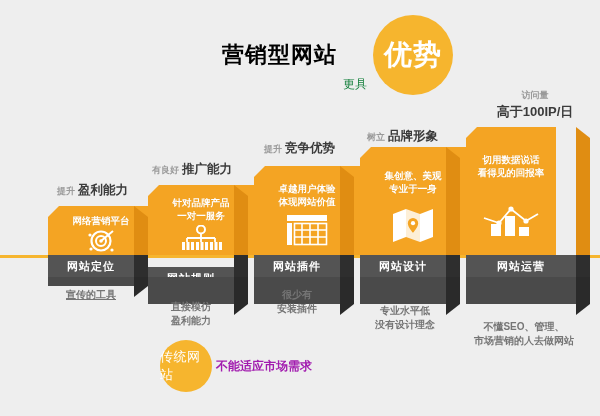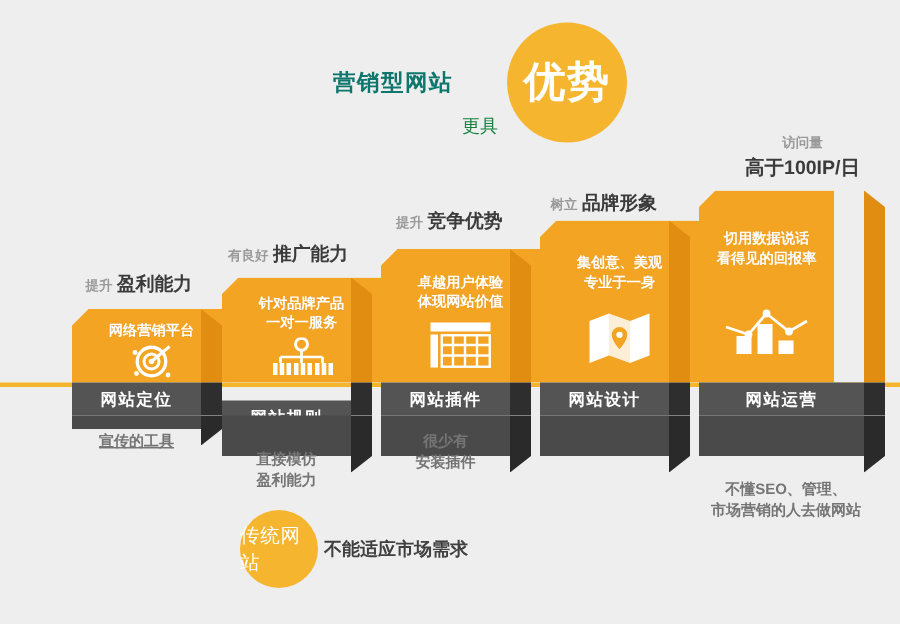--- a/index.html
+++ b/index.html
@@ -16,23 +16,23 @@
 
   
   #title-block {
     position: absolute;
     left: 222px; top: 14px;
     display: flex;
     align-items: center;
     height: 82px;
   }
   #title-main {
-    font-size: 15px;
-    font-weight: bold;
-    color: #0f766e;
+    font-size: 22px;
+    font-weight: bold;
+    color: #000000;
     letter-spacing: 1px;
     line-height: 1;
   }
   #title-sub {
     font-size: 12px;
     color: #15803d;
     margin-left: 6px;
     align-self: flex-end;
     padding-bottom: 3px;
   }
@@ -185,21 +185,21 @@
     justify-content: center;
   }
   #bottom-circle-text {
     color: #ffffff;
     font-size: 13px;
     font-weight: normal;
     letter-spacing: 0.5px;
   }
   #bottom-note {
     font-size: 12px;
-    color: #404040;
+    color: #a21caf;
     font-weight: bold;
     margin-left: 4px;
   }
   svg { display: block; }
 </style>
 </head>
 <body>
 
 <div id="stage">
 
@@ -361,20 +361,24 @@
     <div></div>
   </div>
   <div class="caption" style="left:141px; top:300px; width:100px;">
     <div>直接模仿</div>
     <div>盈利能力</div>
   </div>
   <div class="caption" style="left:247px; top:288px; width:100px;text-align:center;">
     <div>很少有</div>
     <div>安装插件</div>
   </div>
+  <div class="caption" style="left:353px; top:304px; width:104px;">
+    <div>专业水平低</div>
+    <div>没有设计理念</div>
+  </div>
   <div class="caption" style="left:458px; top:320px; width:132px;">
     <div>不懂SEO、管理、</div>
     <div>市场营销的人去做网站</div>
   </div>
 
   <div id="bottom-badge">
     <div id="bottom-circle">
       <span id="bottom-circle-text">传统网站</span>
     </div>
     <span id="bottom-note">不能适应市场需求</span>

